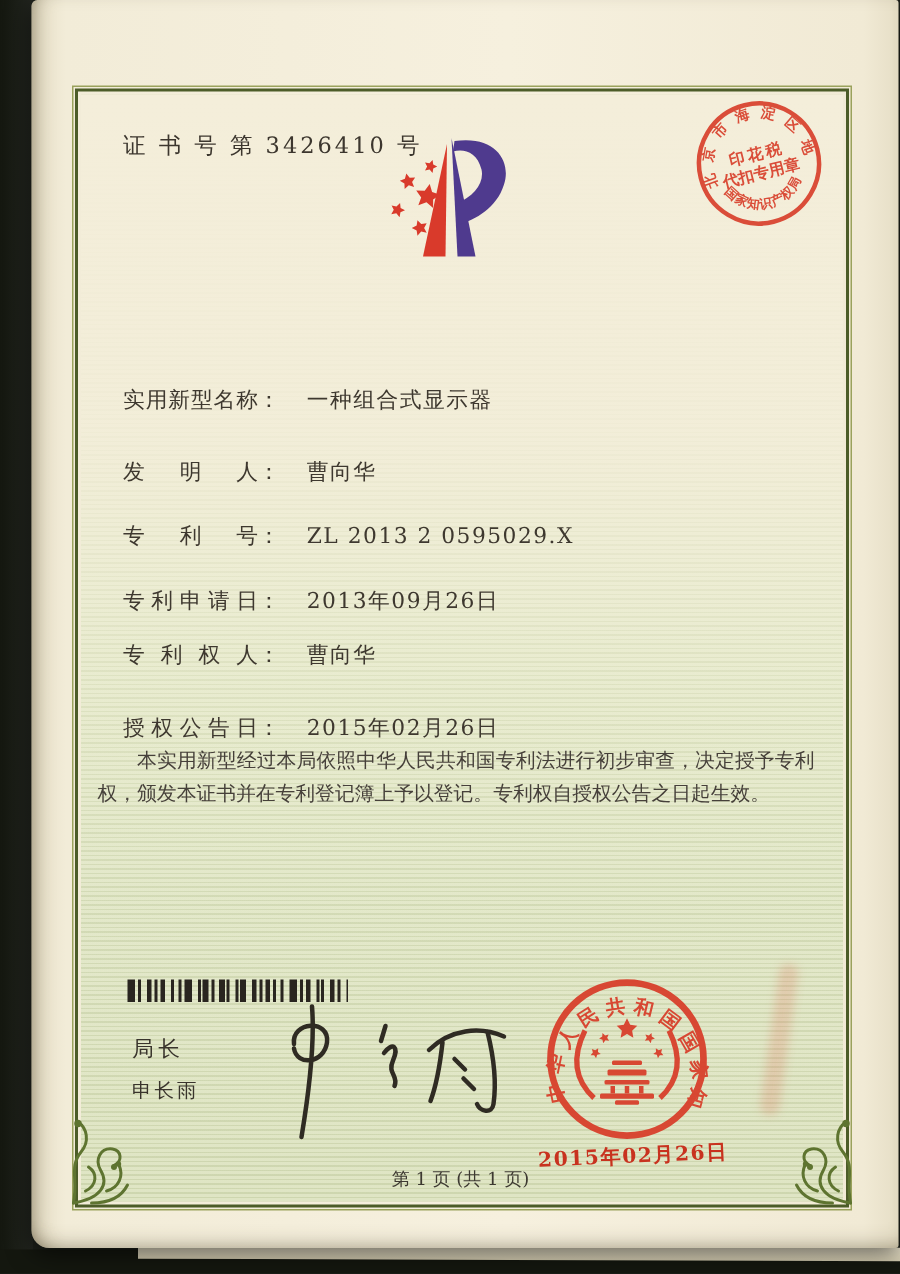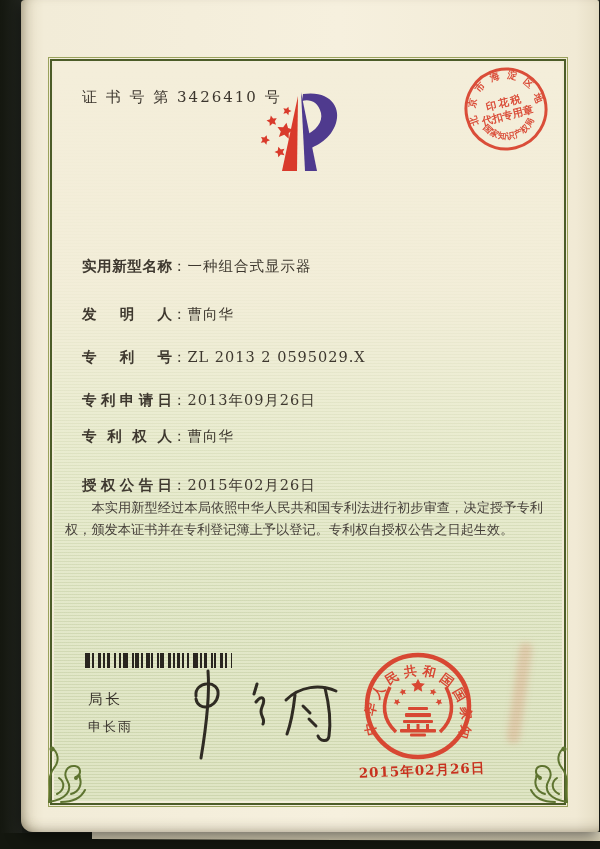--- a/index.html
+++ b/index.html
@@ -37,22 +37,22 @@
   .title{position:absolute;left:27px;top:180px;width:518px;text-align:center;
     font-size:34px;font-weight:600;letter-spacing:7px;text-indent:7px;color:#2c2722;}
   .fields{position:absolute;left:0;top:0;}
   .field{position:absolute;left:61px;font-size:14.5px;color:#3e382f;white-space:nowrap;}
   .field:nth-of-type(1){top:257px}
   .field:nth-of-type(2){top:305px}
   .field:nth-of-type(3){top:348px}
   .field:nth-of-type(4){top:391px}
   .field:nth-of-type(5){top:427px}
   .field:nth-of-type(6){top:476px}
-  .flabel{display:inline-block;width:90px;text-align:justify;text-align-last:justify;font-weight:bold;}
-  .fvalue{margin-left:1px;letter-spacing:1px;}
+  .flabel{display:inline-block;width:90px;text-align:justify;text-align-last:justify;}
+  .fvalue{margin-left:18px;letter-spacing:1px;}
   .paras{position:absolute;left:44px;top:497px;width:478px;}
   .paras p{margin:0;text-indent:2em;font-size:13.2px;line-height:21.5px;text-align:justify;color:#46403a;}
   .barcode{position:absolute;left:64px;top:653px;width:152px;height:15px;display:flex;}
   .barcode i{display:block;height:100%;background:#29251f;}
   .barcode i.g{background:transparent;}
   .issuer-pos{position:absolute;left:67px;top:690px;font-size:14.5px;letter-spacing:3px;color:#39342c;font-family:"DejaVu Sans","Liberation Sans",sans-serif;}
   .issuer-name{position:absolute;left:67px;top:718px;font-size:13px;letter-spacing:2px;color:#39342c;font-family:"DejaVu Sans","Liberation Sans",sans-serif;}
   .signature{position:absolute;left:135px;top:666px;}
   .tax-stamp{position:absolute;left:430px;top:54px;transform:rotate(-14deg);opacity:.92;}
   .seal{position:absolute;left:332px;top:641px;opacity:.95;}
@@ -265,14 +265,15 @@
           <rect x="73" y="83" width="3" height="5"></rect>
         <rect x="47" y="88" width="36" height="3.5" rx="1"></rect>
         <path d="M37,46 C29,62 29,78 43,91" stroke="#d8402c" stroke-width="3.5" fill="none"></path>
         <path d="M93,46 C101,62 101,78 87,91" stroke="#d8402c" stroke-width="3.5" fill="none"></path>
         <rect x="57" y="92.5" width="16" height="3" rx="1"></rect>
       </g>
     </svg>
     <div class="seal-date">2015年02月26日</div>
     <div class="smudge"></div>
 
+    <div class="footer">第 1 页 (共 1 页)</div>
   </div>
 </div>
 
 </body></html>

